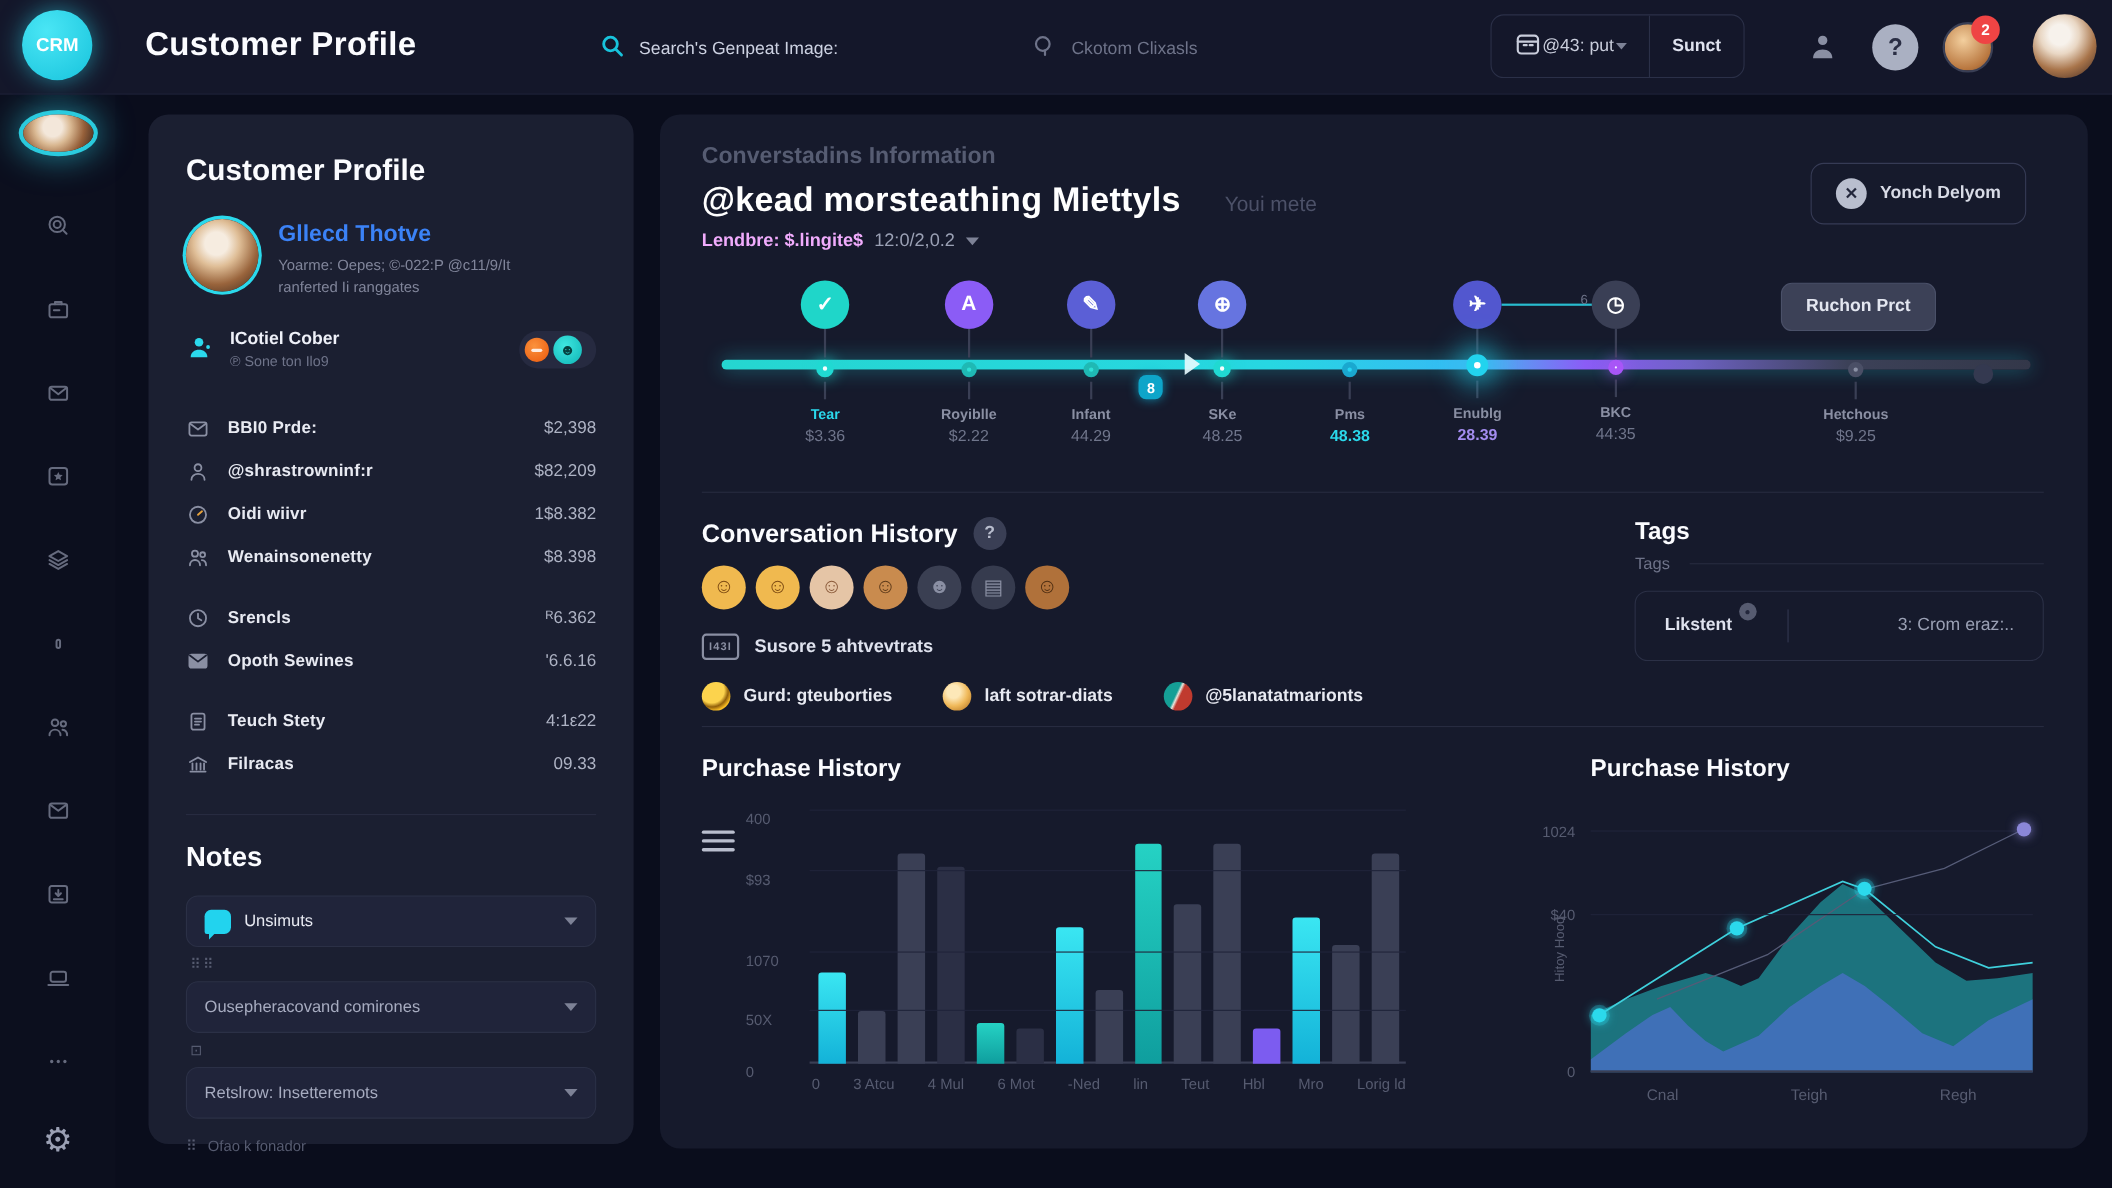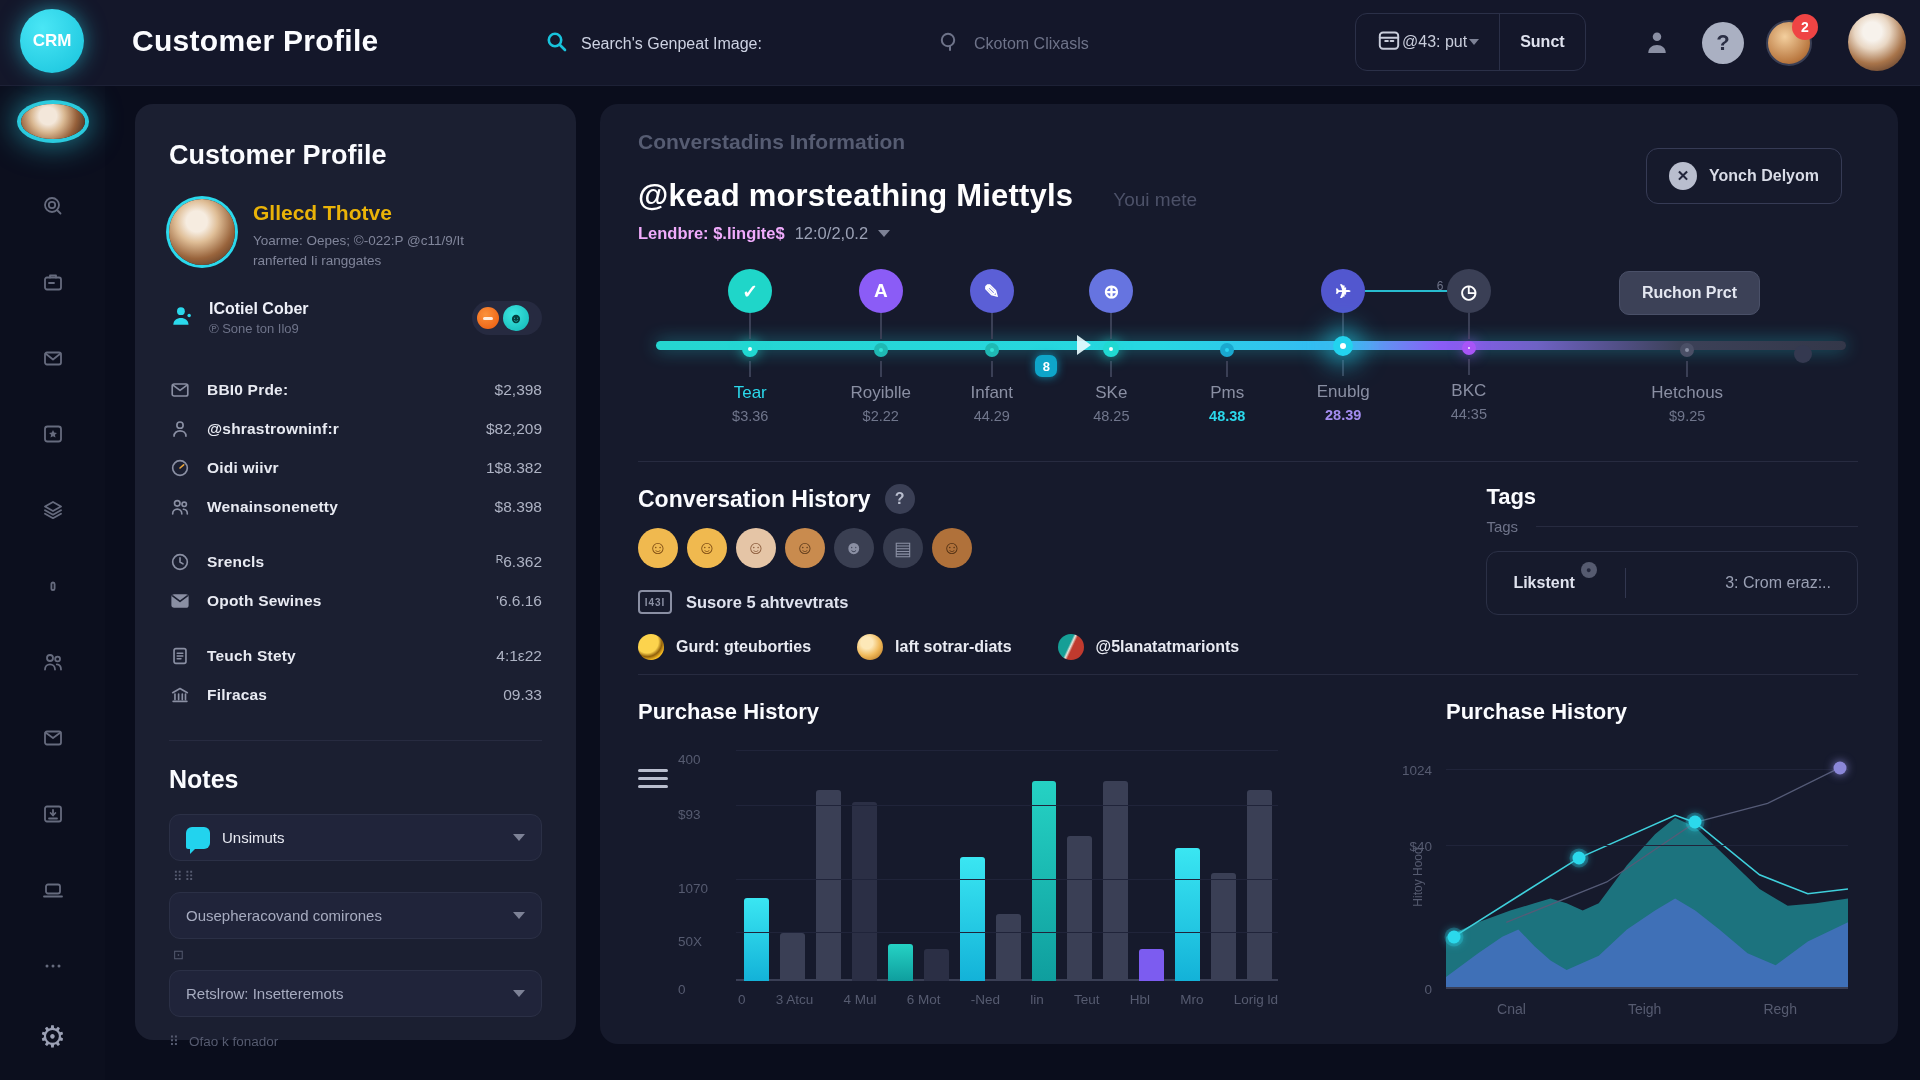--- a/index.html
+++ b/index.html
@@ -41,21 +41,21 @@
   
   .left-panel { position:absolute; left:135px; top:104px; width:441px; height:936px; background:#1b1f31; border-radius:18px; padding:36px 34px; }
   .main-panel { position:absolute; left:600px; top:104px; width:1298px; height:940px; background:#161a2c; border-radius:18px; padding:26px 40px 20px 38px; }
 
   
   .lp-title { font-size:27px; font-weight:bold; color:#fbfcff; margin-bottom:28px; }
   .lp-person { display:flex; gap:18px; margin-bottom:30px; }
   .lp-photo { width:66px; height:66px; border-radius:50%; flex:0 0 66px;
               background:radial-gradient(circle at 42% 34%, #f6ece0 18%, #dfbe97 36%, #99643c 64%, #523724 90%);
               box-shadow:0 0 0 3px #2bd9ec; }
-  .lp-name { font-size:21px; font-weight:bold; color:#eab308; margin:2px 0 6px; }
+  .lp-name { font-size:21px; font-weight:bold; color:#3b82f6; margin:2px 0 6px; }
   .lp-meta { font-size:13.5px; color:#80859a; line-height:1.45; }
   .contact-row { display:flex; align-items:center; gap:14px; margin-bottom:34px; }
   .contact-name { font-size:16px; font-weight:bold; color:#eef0f8; }
   .contact-sub { font-size:13px; color:#6e7389; margin-top:3px; }
   .toggle-pill { margin-left:auto; width:70px; height:34px; border-radius:17px; background:#262a40; display:flex; align-items:center; gap:4px; padding:0 5px; }
   .dot-orange { width:22px; height:22px; border-radius:50%; background:radial-gradient(circle at 40% 35%, #fb923c, #ea580c); display:flex; align-items:center; justify-content:center; }
   .dot-orange i { width:10px; height:3px; background:rgba(255,255,255,.85); border-radius:2px; }
   .dot-teal { width:26px; height:26px; border-radius:50%; background:radial-gradient(circle at 40% 35%, #3ee6e0, #0fb5b5); color:#05403f; font-size:14px; display:flex; align-items:center; justify-content:center; }
   .fields { display:flex; flex-direction:column; }
   .field-row { display:flex; align-items:center; gap:16px; height:39px; }
@@ -69,21 +69,21 @@
   .note-select { height:47px; background:#20243a; border:1px solid #2b3046; border-radius:11px; display:flex; align-items:center; gap:12px; padding:0 16px; margin-bottom:8px; }
   .note-select .lbl { font-size:15px; color:#a7acc0; }
   .note-select.first .lbl { color:#e8eaf2; }
   .chat-icon { width:24px; height:22px; background:#22d3ee; border-radius:6px 6px 6px 2px; position:relative; }
   .chat-icon:after { content:""; position:absolute; left:4px; bottom:-5px; border-left:6px solid #22d3ee; border-bottom:6px solid transparent; }
   .select-caret { margin-left:auto; width:0; height:0; border-left:6px solid transparent; border-right:6px solid transparent; border-top:7px solid #7d8296; }
   .between-icon { color:#565b70; font-size:13px; margin:2px 0 8px 4px; letter-spacing:2px; }
   .notes-footer { display:flex; gap:10px; align-items:center; color:#565b70; font-size:13.5px; margin-top:16px; }
 
   
-  .mp-overline { font-size:21px; font-weight:bold; color:#565c72; margin-bottom:24px; }
+  .mp-overline { font-size:21px; font-weight:bold; color:#565c72; margin-bottom:10px; }
   .mp-title-row { display:flex; align-items:baseline; gap:40px; }
   .mp-title { font-size:31px; font-weight:bold; color:#ffffff; letter-spacing:.2px; }
   .mp-title-aside { font-size:19px; color:#4c5168; }
   .mp-sub { margin-top:10px; display:flex; align-items:center; gap:10px; font-size:16.5px; }
   .mp-link { color:#f0abfc; font-weight:bold; }
   .mp-sub-val { color:#9aa0b4; }
   .mp-caret { width:0; height:0; border-left:6px solid transparent; border-right:6px solid transparent; border-top:7px solid #7d8296; }
   .dismiss-btn { position:absolute; right:56px; top:44px; display:flex; align-items:center; gap:12px; border:1px solid #363b55; border-radius:12px; padding:13px 22px; font-size:16px; font-weight:bold; color:#d8dbe6; background:transparent; cursor:pointer; }
   .dismiss-x { width:28px; height:28px; border-radius:50%; background:#b9bece; color:#23273c; font-size:15px; font-weight:bold; display:flex; align-items:center; justify-content:center; }
 
@@ -100,21 +100,21 @@
   .ms-stem.hidden { visibility:hidden; }
   .ms-node { border-radius:50%; margin:0 auto; position:relative; top:0; }
   .node-ring  { width:16px; height:16px; background:#f4fdfd; border:6px solid #20d9d2; box-shadow:0 0 14px rgba(34,217,210,.8); margin-top:2px; }
   .node-teal  { width:14px; height:14px; background:#2fe0d6; border:5px solid #1fb9b4; margin-top:4px; }
   .node-cyan  { width:14px; height:14px; background:#26d4f2; border:5px solid #1aa8cf; margin-top:4px; }
   .node-glow  { width:20px; height:20px; background:#ffffff; border:7px solid #22d3ee; box-shadow:0 0 26px 8px rgba(34,211,238,.65); margin-top:-3px; }
   .node-purple{ width:14px; height:14px; background:#f1e9ff; border:6px solid #a855f7; box-shadow:0 0 14px rgba(168,85,247,.7); margin-top:2px; }
   .node-grey  { width:14px; height:14px; background:#8a90a5; border:5px solid #4a4f66; margin-top:4px; }
   .node-end   { width:18px; height:18px; background:#343950; margin-top:6px; }
   .ms-stem2 { width:2px; height:16px; background:#3a3f55; margin:4px auto 6px; }
-  .ms-label { font-size:17px; font-weight:normal; color:#8a8fa3; }
+  .ms-label { font-size:13px; font-weight:bold; color:#8a8fa3; }
   .ms-label.cyan { color:#2bd9ec; }
   .ms-value { font-size:14.5px; color:#70768c; margin-top:5px; }
   .ms-value.cyan { color:#2bd9ec; font-weight:bold; }
   .ms-value.purple { color:#a48df0; font-weight:bold; }
   .ms-badge { position:absolute; left:-16px; top:86px; width:22px; height:22px; border-radius:7px; background:#0ea5c9; color:#fff; font-size:13px; font-weight:bold; display:flex; align-items:center; justify-content:center; box-shadow:0 0 10px rgba(14,165,201,.8); }
   .ms-icon-badge { position:absolute; top:10px; margin-left:28px; font-size:12px; color:#6e7389; }
   .tl-action { position:absolute; right:98px; top:2px; background:#3c4157; border:1px solid #4a5068; color:#e3e6f0; font-size:16px; font-weight:bold; border-radius:10px; padding:12px 22px; cursor:pointer; }
   .mp-divider { height:1px; background:#272b40; margin:14px 0 0; }
 
   

